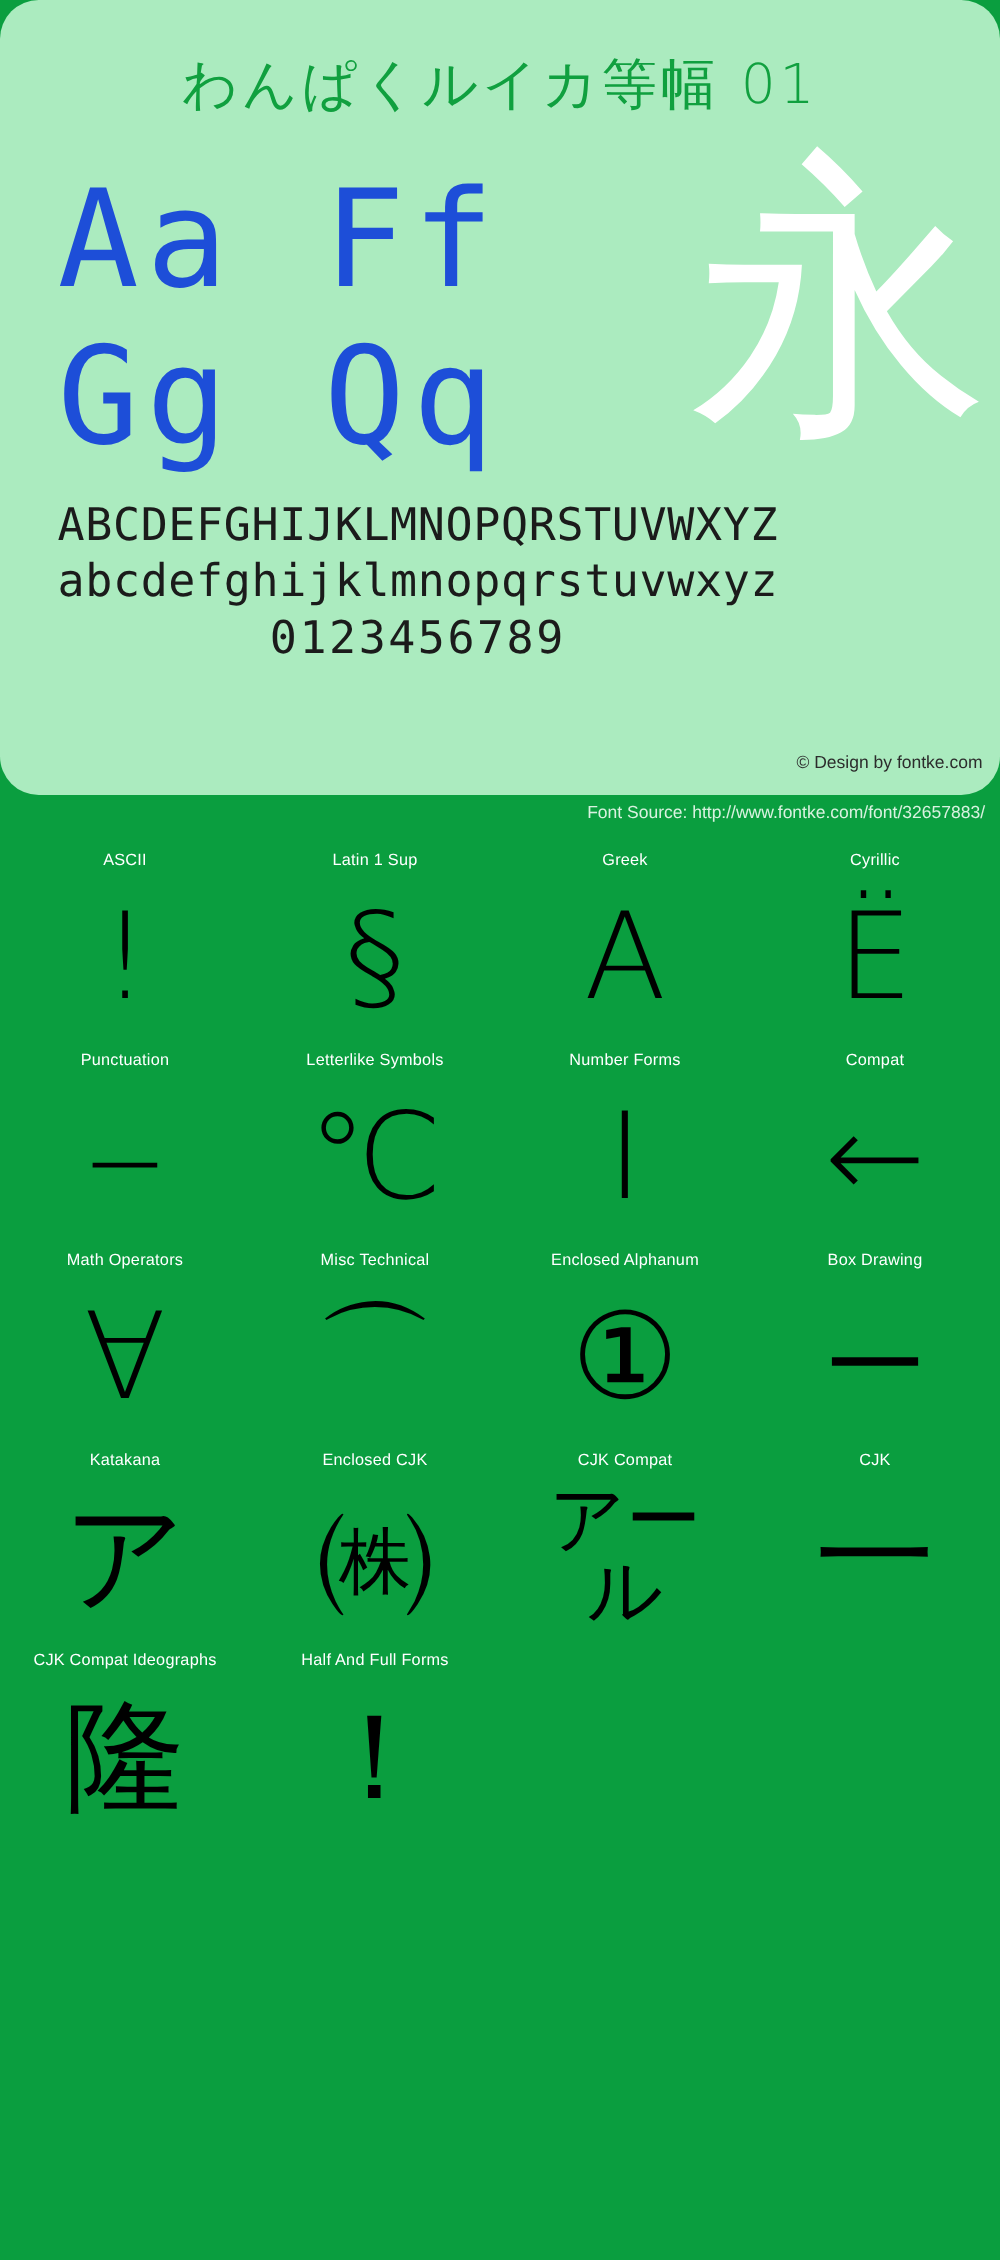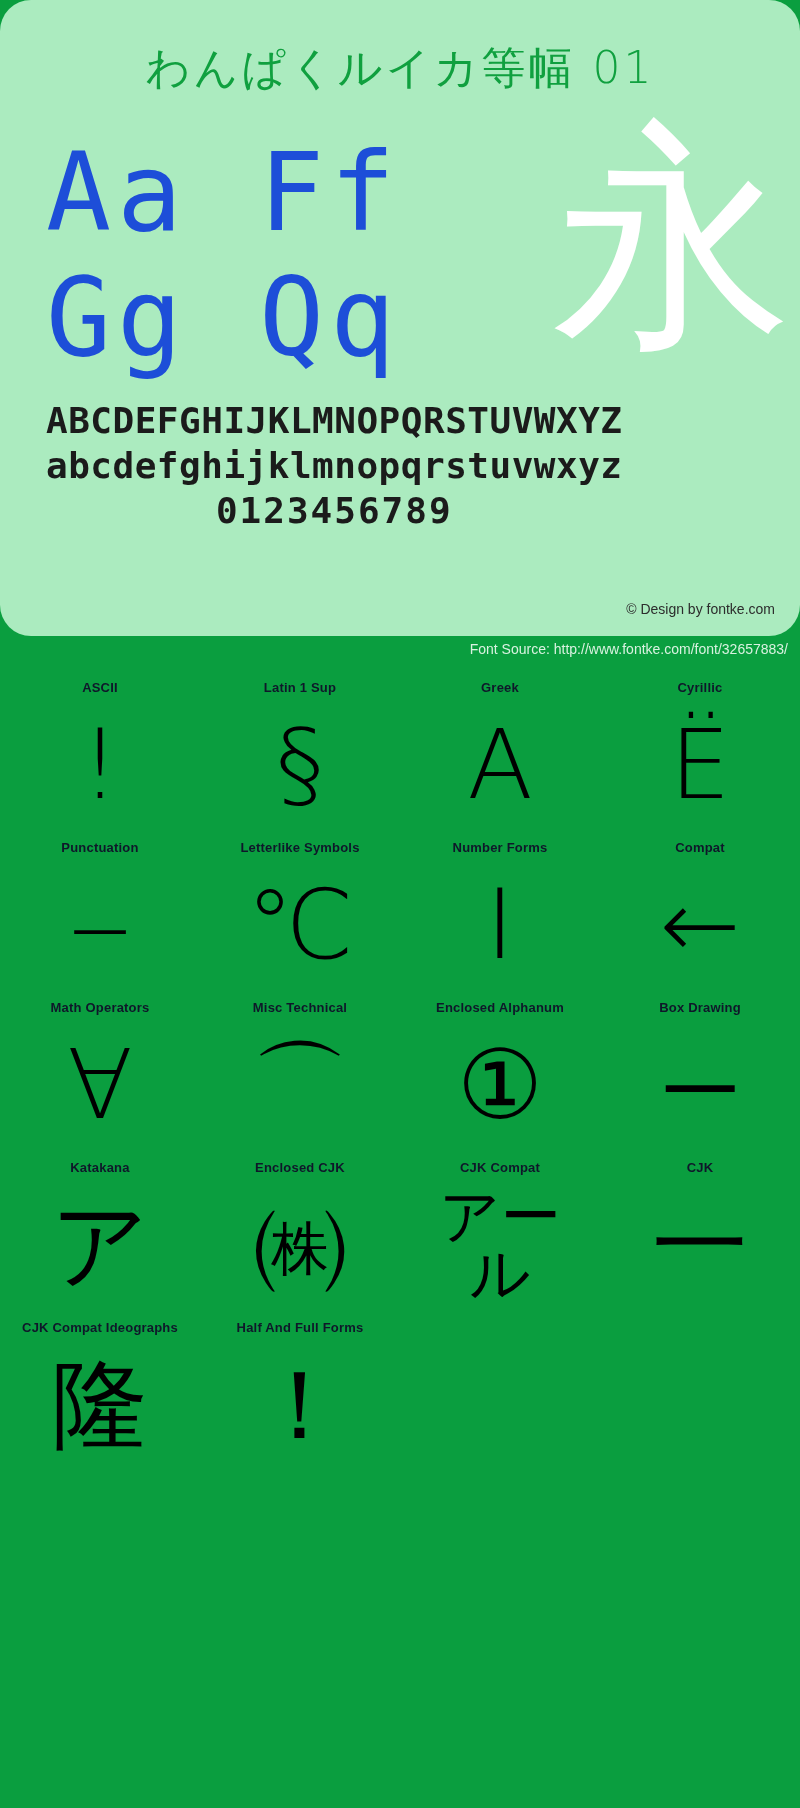--- a/index.html
+++ b/index.html
@@ -67,36 +67,36 @@
     font-weight: 300;
     white-space: nowrap;
   }
 
   .alpha-block {
     position: absolute;
     left: 46px;
     top: 398px;
     color: #1b1b1b;
     font-family: "DejaVu Sans Mono", monospace;
-    font-weight: 700;
+    font-weight: 400;
   }
   .alpha-line {
     font-size: 36px;
     line-height: 45px;
     letter-spacing: 0.5px;
     white-space: nowrap;
   }
   .alpha-line.digits {
     letter-spacing: 2px;
     text-align: center;
   }
 
   .copyright {
     position: absolute;
-    right: 25px;
+    right: 14px;
     top: 601px;
     color: #2c2c2c;
     font-size: 14px;
     font-family: "Liberation Sans", sans-serif;
     white-space: nowrap;
   }
 
   
   .source-bar {
     position: relative;
@@ -132,26 +132,25 @@
     position: relative;
     height: 160px;
     text-align: center;
     box-sizing: border-box;
   }
   .glyph-label {
     position: absolute;
     left: 0;
     right: 0;
     top: 2px;
-    color: #0f172a;
+    color: #ffffff;
     font-size: 13px;
     font-family: "Liberation Sans", sans-serif;
     white-space: nowrap;
     letter-spacing: 0.2px;
-    font-weight: bold;
   }
   .glyph-char {
     position: absolute;
     left: 0;
     right: 0;
     top: 22px;
     height: 130px;
     display: flex;
     align-items: center;
     justify-content: center;

